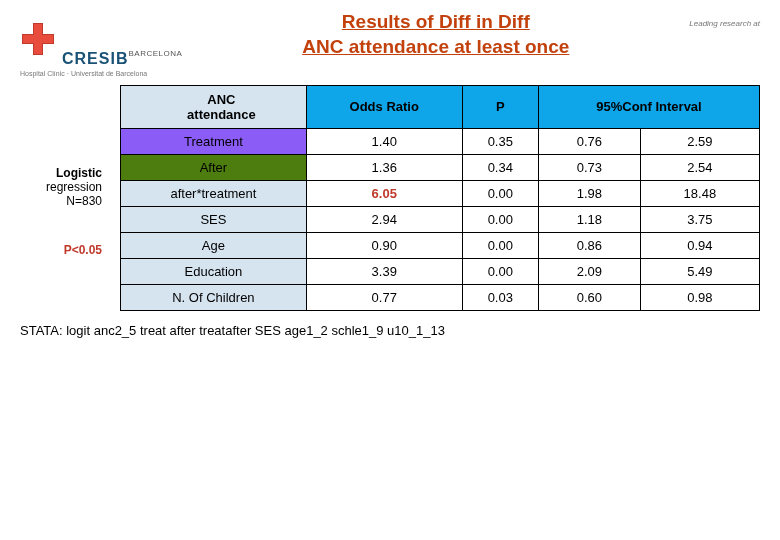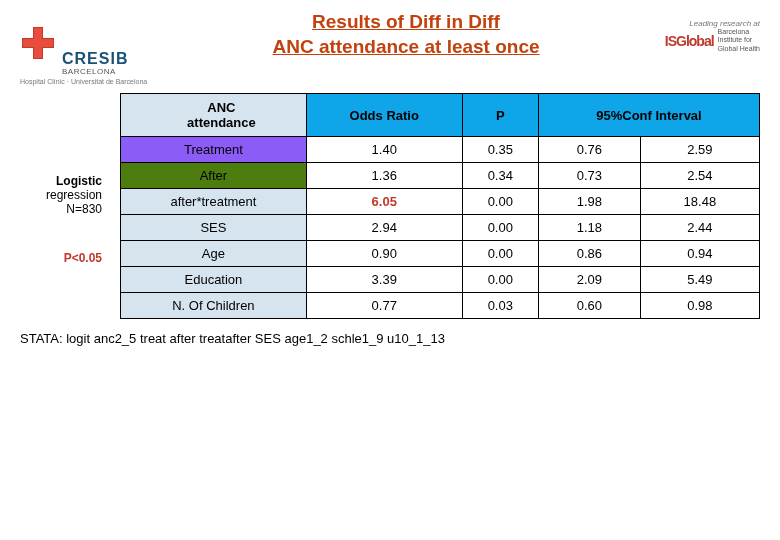--- a/index.html
+++ b/index.html
@@ -39,21 +39,21 @@
       gap: 6px;
     }
 
     .logo-cross {
       width: 36px;
       height: 36px;
     }
 
     .logo-text-block {
       display: flex;
-      flex-direction: column;
+      flex-direction: row;
       line-height: 1.1;
       margin-top: 40px;
     }
 
     .logo-cresib {
       font-size: 16px;
       font-weight: bold;
       color: #1a5276;
       letter-spacing: 1px;
     }
@@ -238,28 +238,20 @@
 
     <div class="title-area">
       <div class="main-title">
         <span>Results of Diff in Diff</span><br>
         <span>ANC attendance at least once</span>
       </div>
     </div>
 
     <div class="right-area">
       <span class="leading-text">Leading research at</span>
-      <div class="isglobal-box">
-        <span class="isglobal-logo">ISGlobal</span>
-        <div class="isglobal-text">
-          <div>Barcelona</div>
-          <div>Institute for</div>
-          <div>Global Health</div>
-        </div>
-      </div>
     </div>
   </div>
 
   <div class="layout">
 
     <div class="left-panel">
 
       <div style="height: 42px;"></div>
 
       <div style="height: 30px;"></div>
@@ -305,21 +297,21 @@
               <td class="highlight">6.05</td>
               <td>0.00</td>
               <td>1.98</td>
               <td>18.48</td>
             </tr>
             <tr>
               <td class="row-label" style="background: rgb(214, 228, 240);">SES</td>
               <td>2.94</td>
               <td>0.00</td>
               <td>1.18</td>
-              <td>2.44</td>
+              <td>3.75</td>
             </tr>
             <tr>
               <td class="row-label" style="background: rgb(214, 228, 240);">Age</td>
               <td>0.90</td>
               <td>0.00</td>
               <td>0.86</td>
               <td>0.94</td>
             </tr>
             <tr>
               <td class="row-label" style="background: rgb(214, 228, 240);">Education</td>

